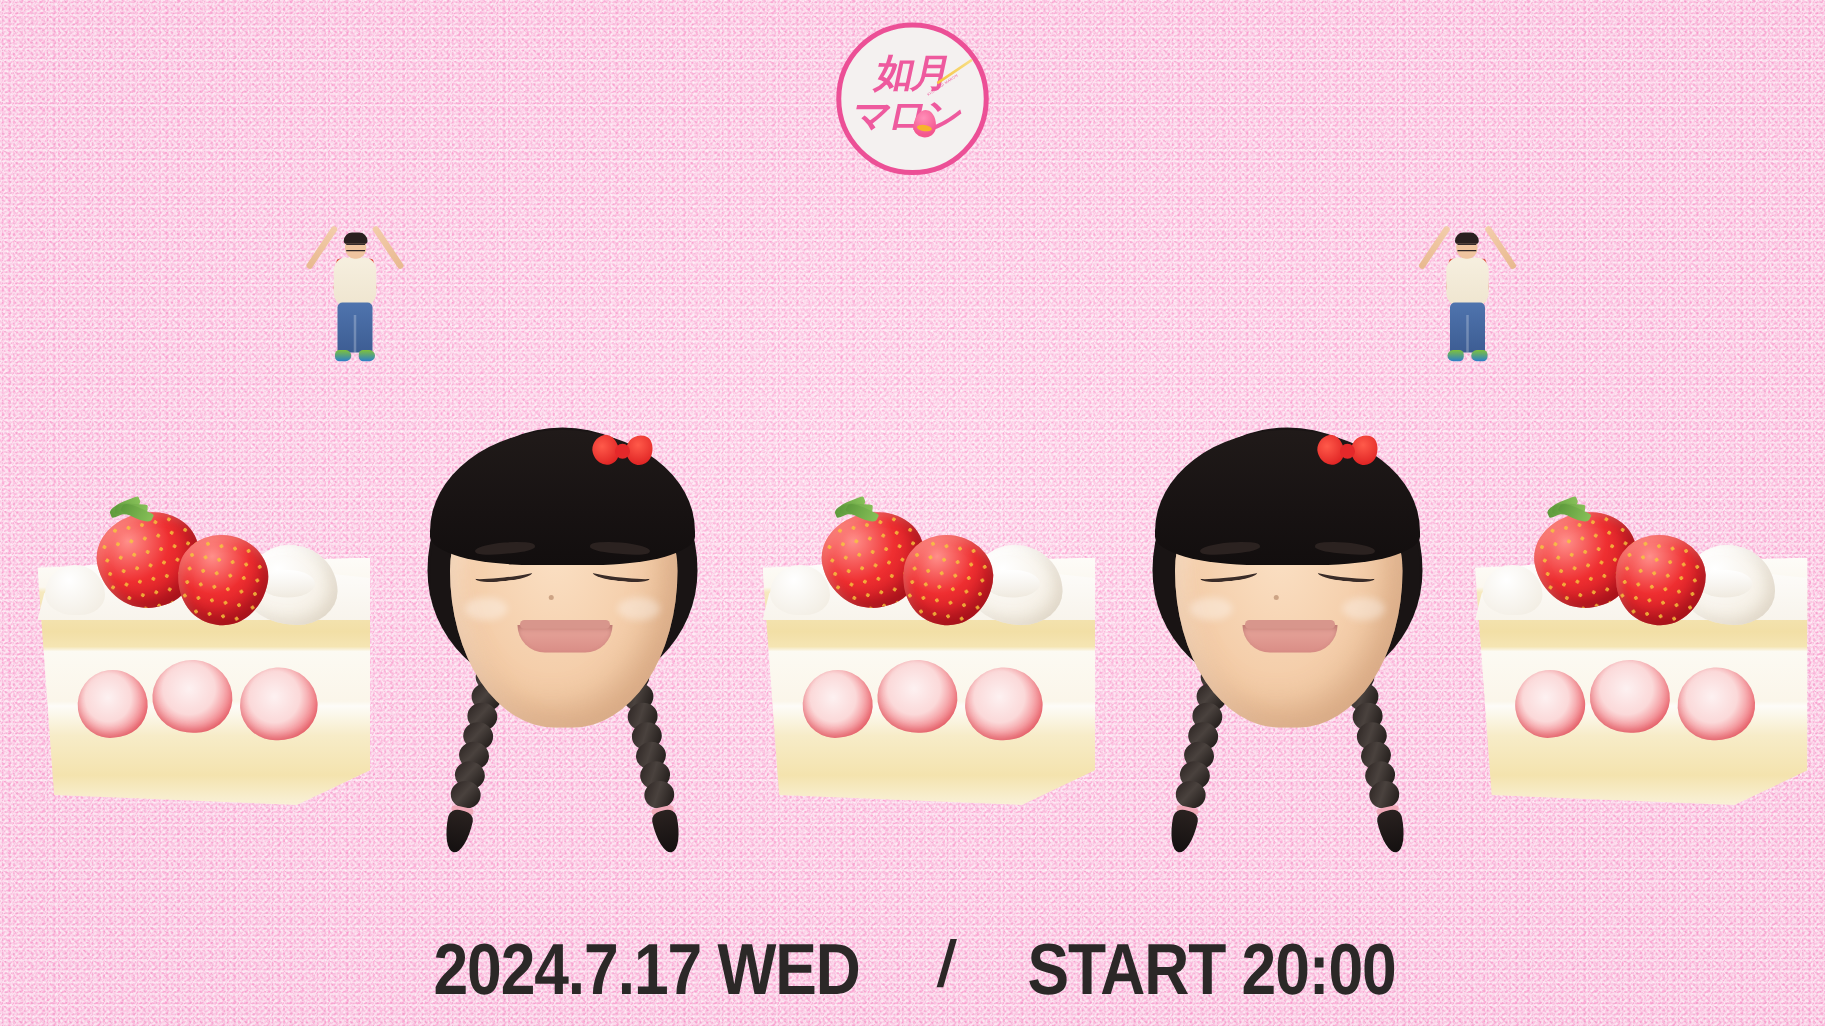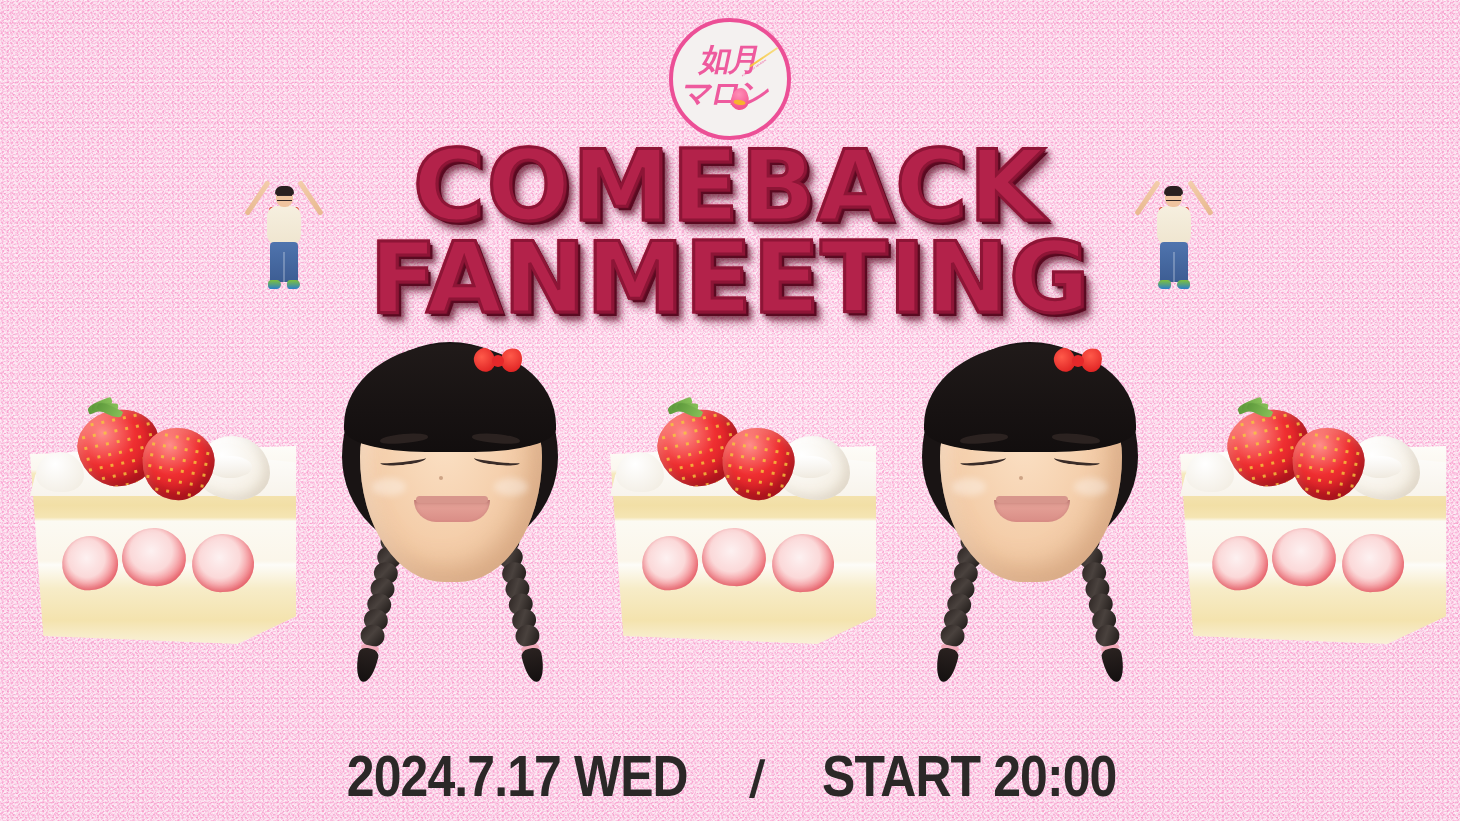--- a/index.html
+++ b/index.html
@@ -485,21 +485,21 @@
     border-radius: 40% 40% 50% 50% / 20% 20% 80% 80%;
     background: linear-gradient(180deg,#2a2220,#141010);
   }
 
   
   .info-bar {
     position: absolute;
     left: 0; right: 0;
     top: 742px;
     display: flex;
-    align-items: flex-end;
+    align-items: flex-start;
     justify-content: center;
     gap: 0;
     white-space: nowrap;
   }
   .info-text {
     font-family: "Liberation Sans", sans-serif;
     font-weight: 700;
     font-size: 58px;
     letter-spacing: -1px;
     color: #2b2827;
@@ -555,24 +555,20 @@
     <div class="fig-strapR"></div>
     <div class="fig-shirt"></div>
     <div class="fig-head"></div>
     <div class="fig-hair"></div>
     <div class="fig-glasses"></div>
     <div class="fig-pants"></div>
     <div class="fig-shoeL"></div>
     <div class="fig-shoeR"></div>
   </div>
 
-  <div class="title-block">
-    <div class="title-line l1">COMEBACK</div>
-    <div class="title-line l2">FANMEETING</div>
-  </div>
 
   <div class="cake c1">
     <div class="cake-body"></div>
     <div class="cream-top"></div>
     <div class="cream-left"></div>
     <div class="cream-swirl"></div>
     <div class="berry b1"></div>
     <div class="berry b2"></div>
     <div class="berry-leaf">
         <span></span>

